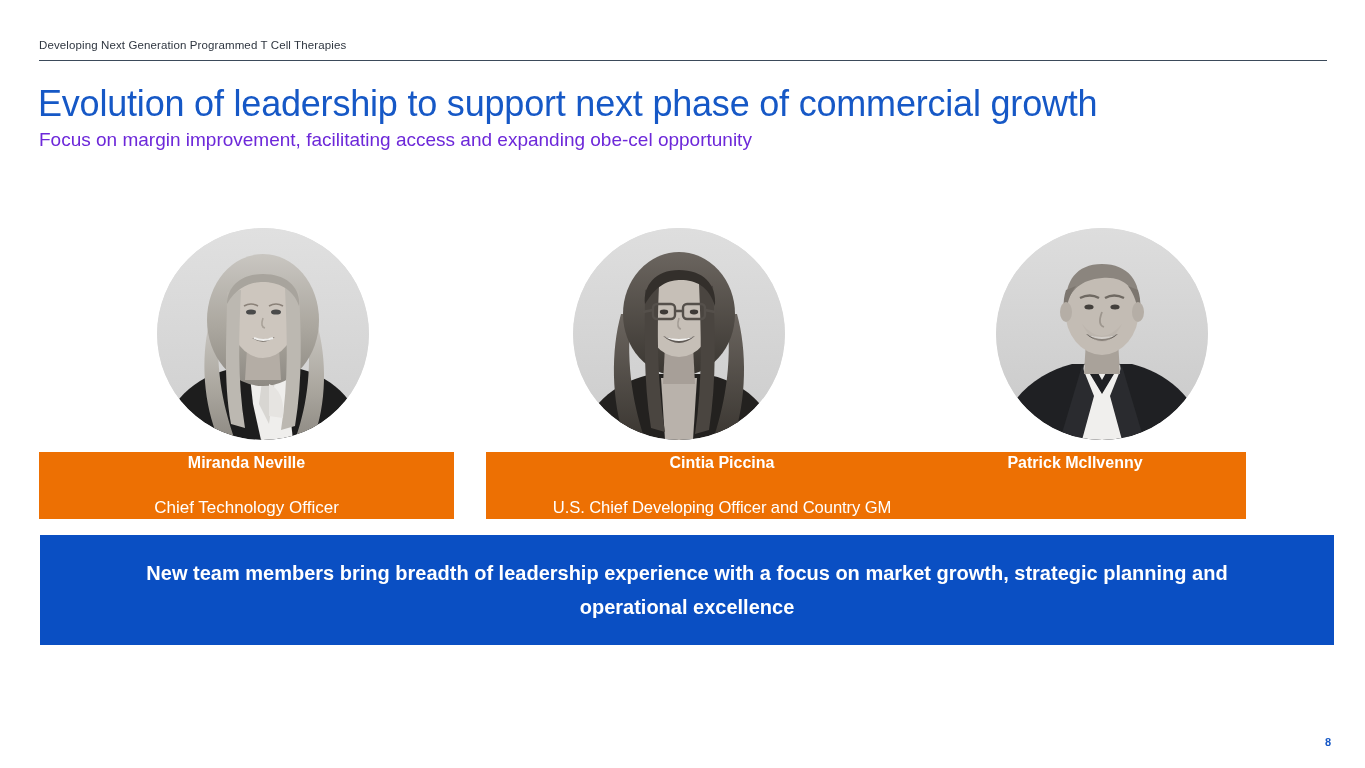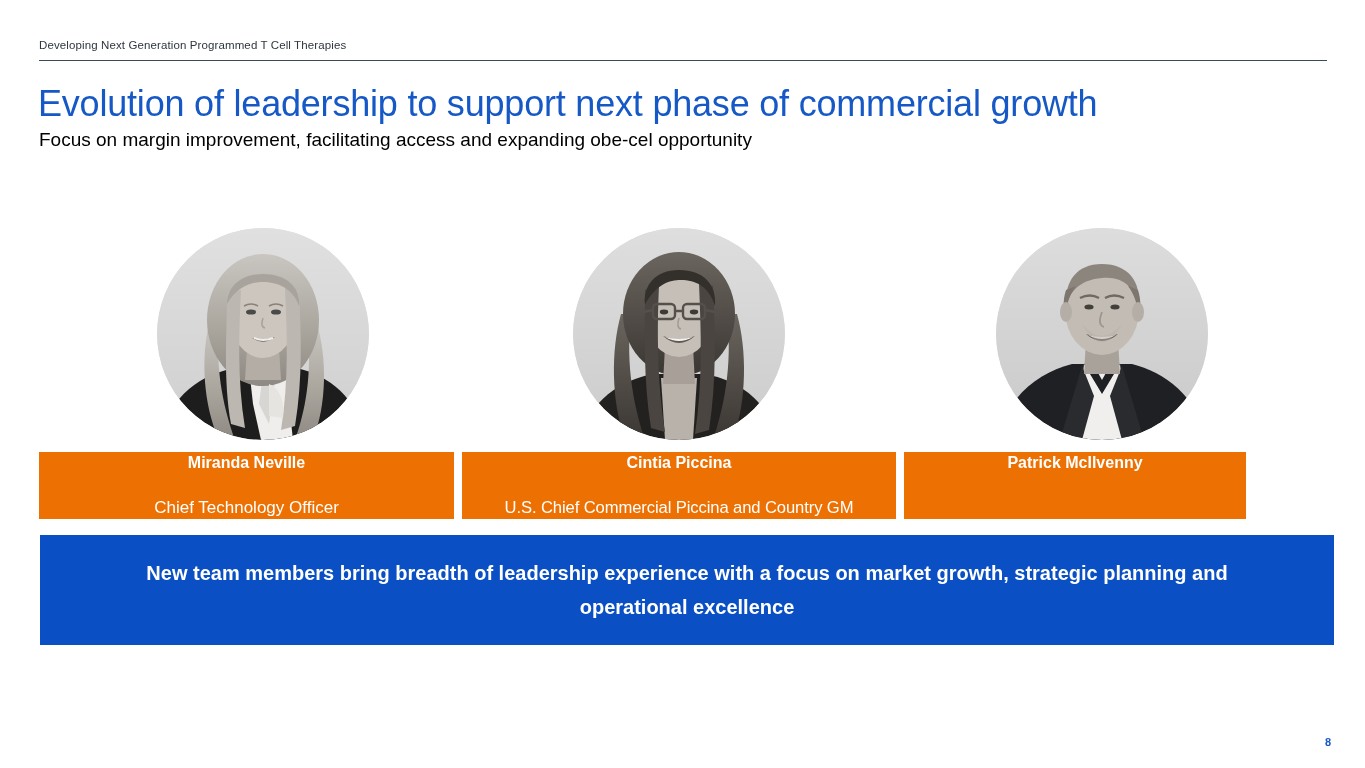--- a/index.html
+++ b/index.html
@@ -53,21 +53,21 @@
     white-space: nowrap;
     letter-spacing: -0.2px;
   }
   .subtitle {
     position: absolute;
     left: 39px;
     top: 127px;
     font-size: 19px;
     line-height: 25px;
     font-weight: 400;
-    color: #000000;
+    color: #6d28d9;
     white-space: nowrap;
   }
 
   
   .portrait {
     position: absolute;
     width: 212px;
     height: 212px;
     border-radius: 50%;
     overflow: hidden;
@@ -87,21 +87,21 @@
     background: #ED7003;
     color: #ffffff;
     display: flex;
     flex-direction: column;
     align-items: center;
     justify-content: space-between;
     text-align: center;
     overflow: hidden;
   }
   #plate-1 { left: 39px;  width: 415px; }
-  #plate-2 { left: 462px; width: 434px; }
+  #plate-2 { left: 486px; width: 434px; padding-left: 19px; }
   #plate-3 { left: 904px; width: 342px; }
 
   .person-name {
     font-size: 16px;
     line-height: 22px;
     font-weight: bold;
     white-space: nowrap;
   }
   .person-role {
     font-size: 17px;
@@ -309,21 +309,21 @@
     </svg>
   </div>
 
   <div class="name-plate" id="plate-1">
     <div class="person-name">Miranda Neville</div>
     <div class="person-role">Chief Technology Officer</div>
   </div>
 
   <div class="name-plate" id="plate-2">
     <div class="person-name">Cintia Piccina</div>
-    <div class="person-role">U.S. Chief Commercial Piccina and Country GM</div>
+    <div class="person-role">U.S. Chief Developing Officer and Country GM</div>
   </div>
 
   <div class="name-plate" id="plate-3">
     <div class="person-name">Patrick McIlvenny</div>
   </div>
 
   <div class="callout">
     <div class="callout-text">New team members bring breadth of leadership experience with a focus on market growth, strategic planning and operational excellence</div>
   </div>
 

